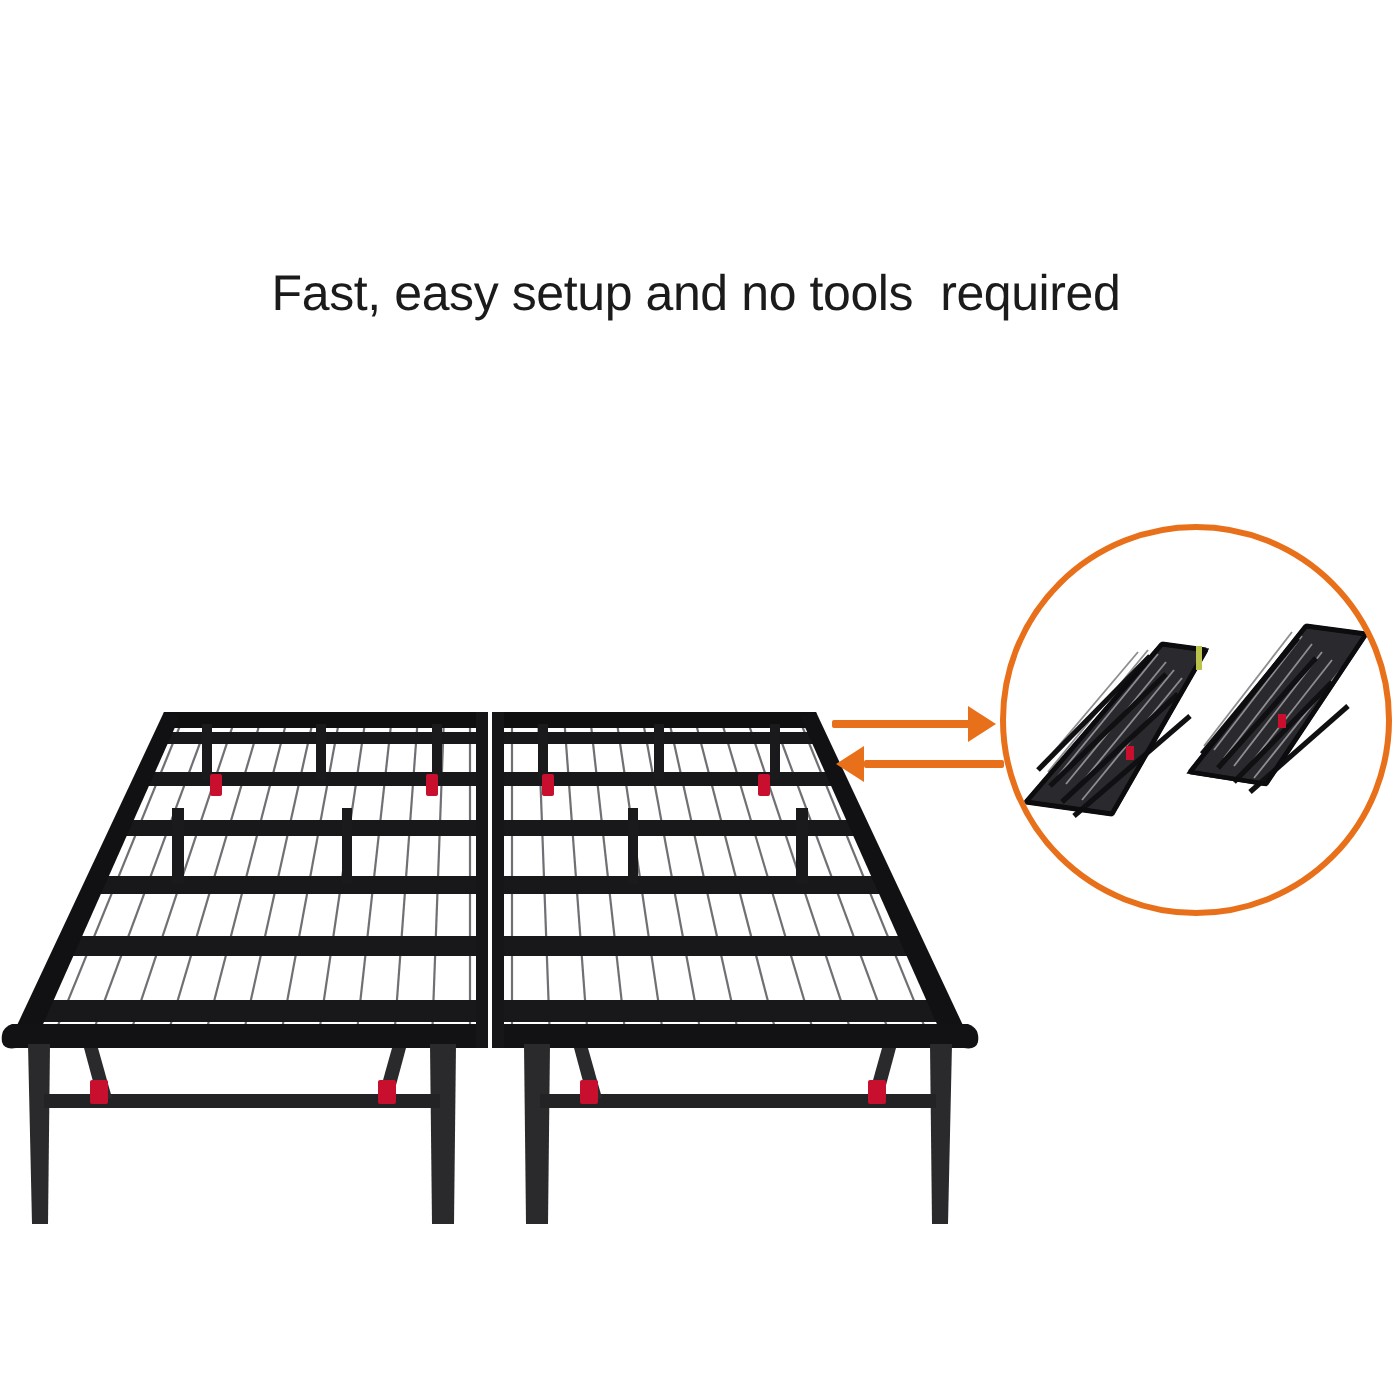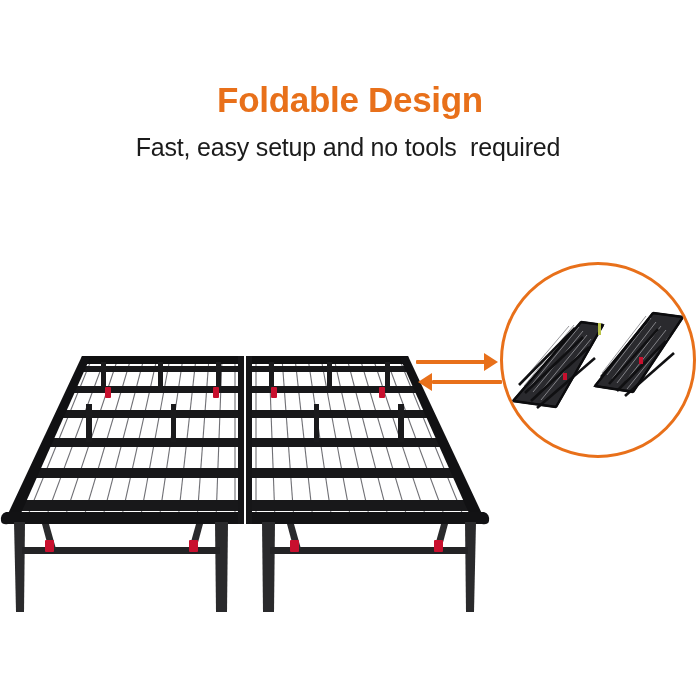--- a/index.html
+++ b/index.html
@@ -59,21 +59,20 @@
 
   
   .bed { position: absolute; left: 0; top: 344px; width: 490px; height: 280px; }
   .bed svg { display: block; }
 </style>
 </head>
 <body>
 
 <div id="root">
 
-  <div class="headline">Foldable Design</div>
 
   <div class="subhead">Fast, easy setup and no tools  required</div>
 
   <div class="bed">
     <svg width="490" height="280" viewBox="0 0 490 280" xmlns="http://www.w3.org/2000/svg">
       <defs>
         <clipPath id="deckL">
           <polygon points="80,14 241,14 241,176 4,176"></polygon>
         </clipPath>
         <clipPath id="deckR">

